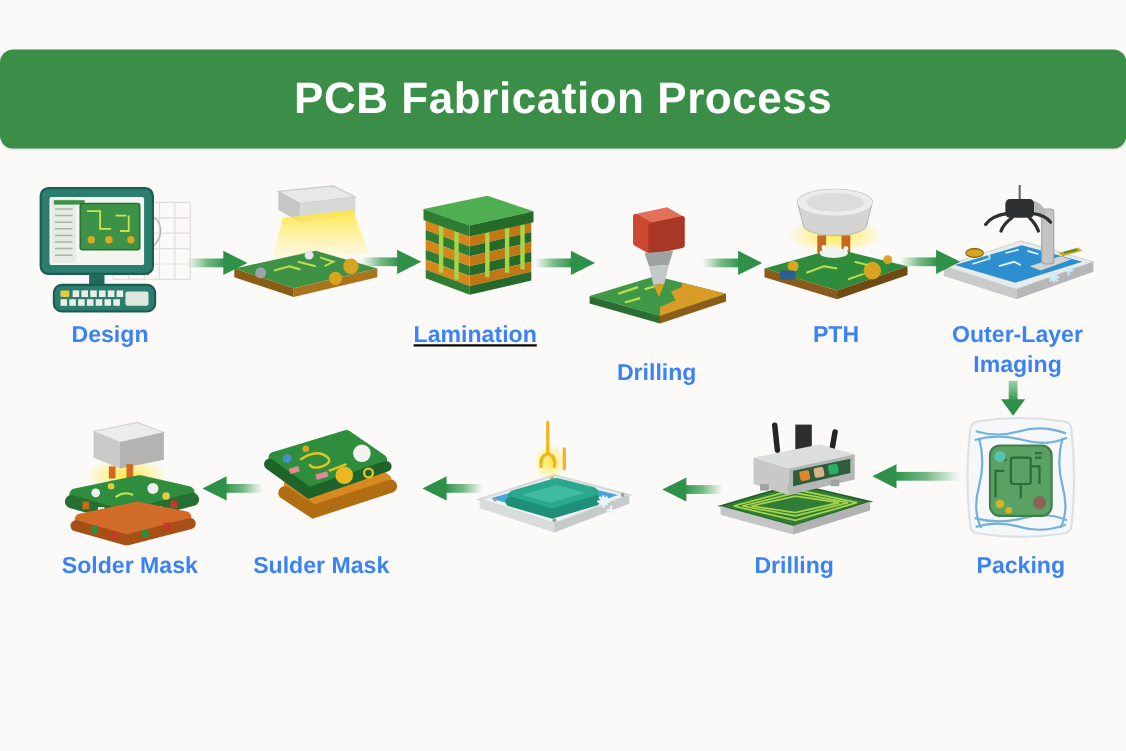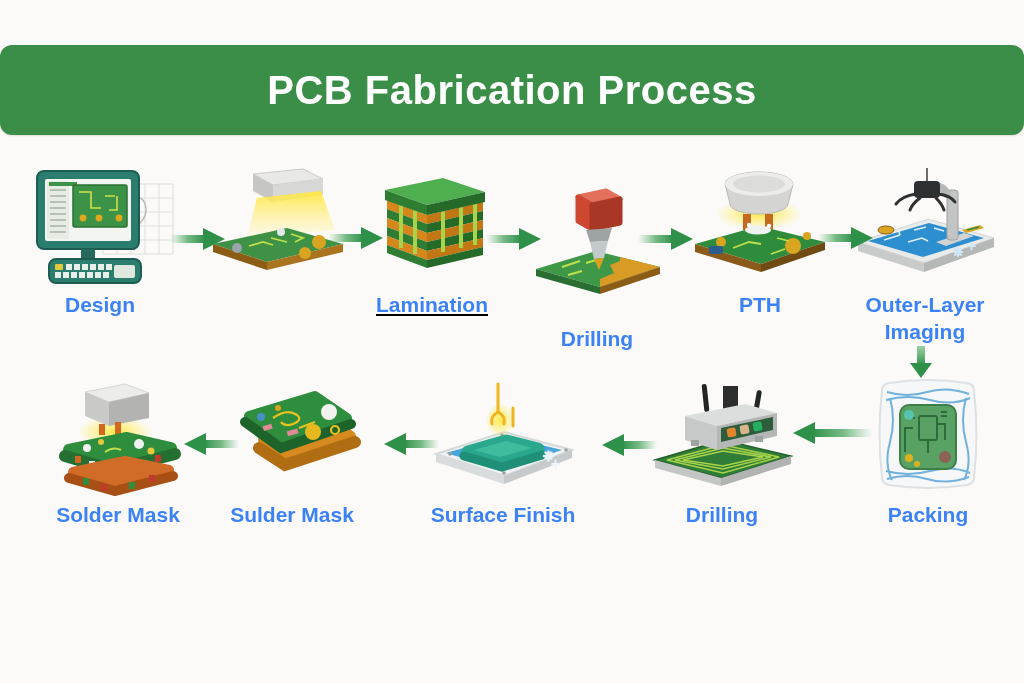--- a/index.html
+++ b/index.html
@@ -349,21 +349,20 @@
         </g>
         <ellipse cx="72" cy="42" rx="15" ry="17" fill="url(#glowY)"></ellipse>
         <g stroke="#f0b41e" stroke-width="3" fill="none" stroke-linecap="round">
           <line x1="70" y1="6" x2="70" y2="34"></line>
           <path d="M70,34q-8,4 -6,12"></path>
           <path d="M70,34q8,4 6,12"></path>
           <line x1="85" y1="30" x2="85" y2="48"></line>
         </g>
       </svg>
     </div>
-    <div class="step-label">Surface Finish</div>
   </div>
 
   <div class="step row2" style="left:722px; top:372px;">
     <div class="icon-box">
       <svg width="150" height="118" viewBox="0 0 150 118">
         <polygon points="8,82 76,62 144,78 74,100" fill="#2f7d36" stroke="#245f29" stroke-width="1.5"></polygon>
         <polygon points="8,82 74,100 74,108 8,90" fill="#c3c6c5"></polygon>
         <polygon points="74,100 144,78 144,86 74,108" fill="#b0b3b2"></polygon>
         <g stroke="#a9d34a" stroke-width="1.6" fill="none">
           <polygon points="20,82 76,67 132,79 76,95"></polygon>

